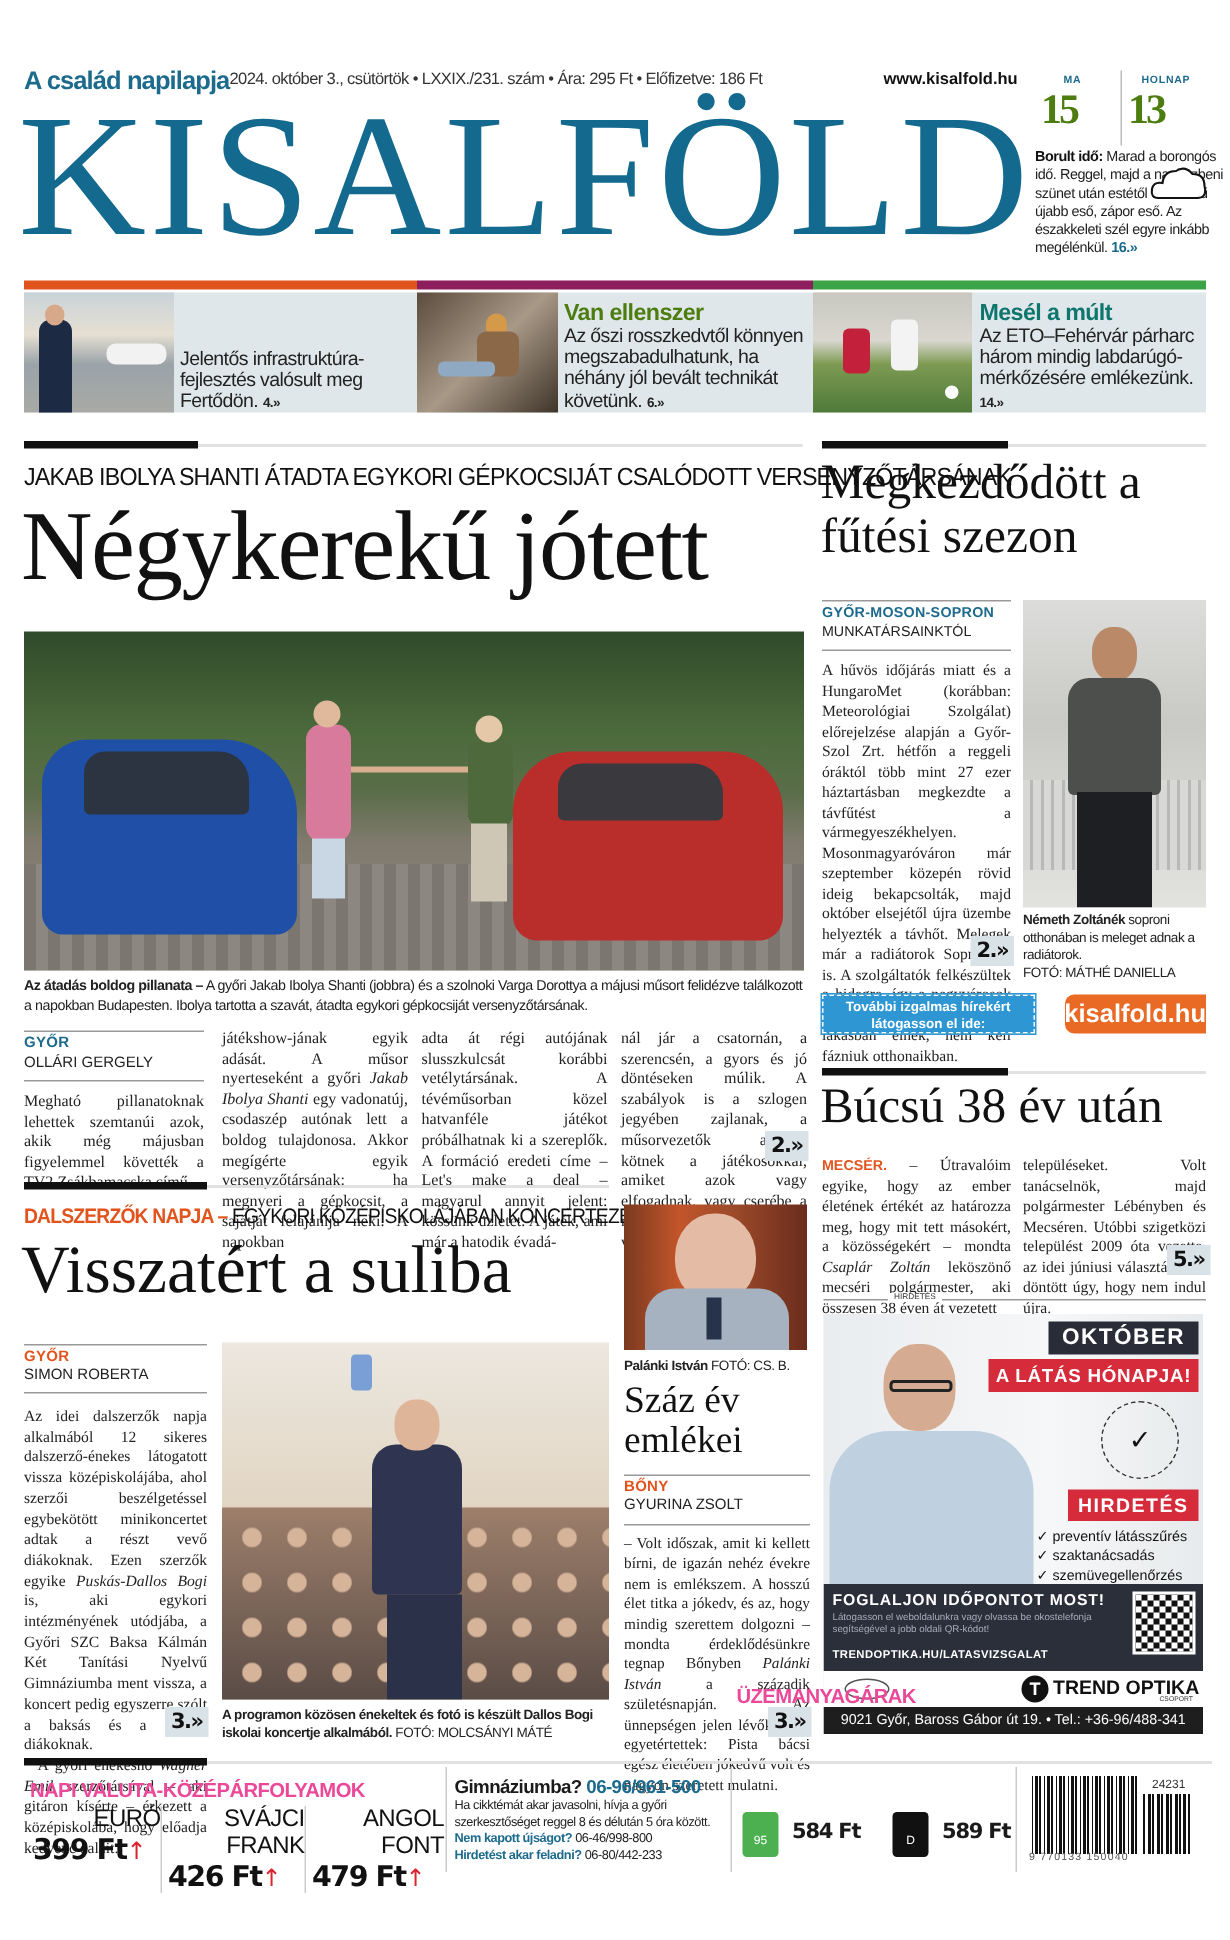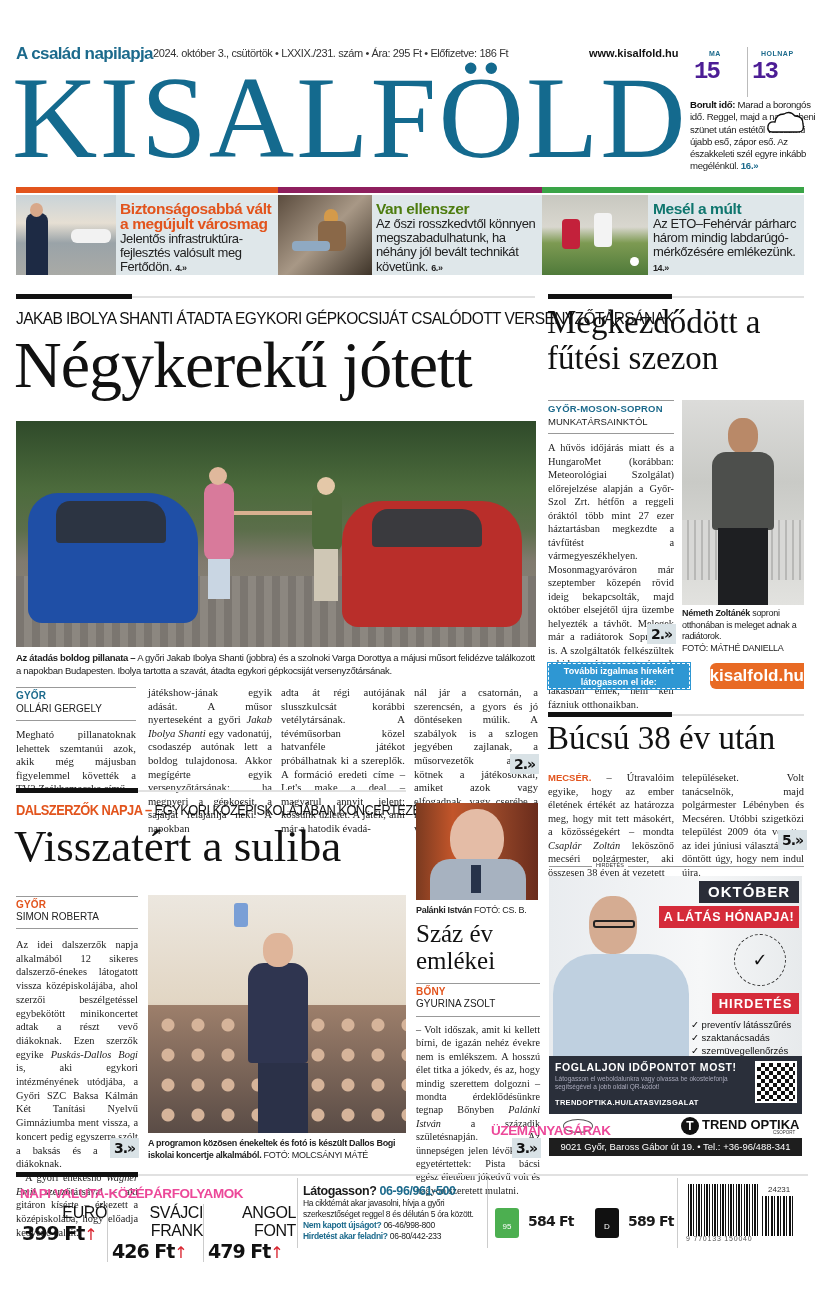--- a/index.html
+++ b/index.html
@@ -6,21 +6,21 @@
 body{width:820px;height:1293px;background:#fff;font-family:"Liberation Sans",sans-serif;color:#1a1a1a;position:relative;overflow:hidden}
 .abs{position:absolute}
 .blue{color:#1c6a8c}
 .orange{color:#e2541d}
 
 .tagline{left:16px;top:44px;font-size:17px;font-weight:bold;color:#1c6a8c;letter-spacing:-0.6px}
 .dateline{left:153px;top:47px;font-size:11px;color:#333;letter-spacing:-0.4px}
 .web{left:589px;top:47px;font-size:11px;font-weight:bold;color:#111}
 .logo{left:12px;top:60px;font-family:"Liberation Serif",serif;font-size:116px;color:#146a8e;letter-spacing:2px;line-height:1;transform:scaleX(1.02);transform-origin:left}
 .wx-lbl{font-size:7px;font-weight:bold;color:#1c6a8c;letter-spacing:0.5px}
-.wx-num{font-size:24px;font-weight:900;color:#4c1d95;line-height:1;font-family:Liberation Mono, monospace;letter-spacing:-2px}
+.wx-num{font-size:28px;font-weight:900;color:#4d7c0f;line-height:1;font-family:Liberation Serif, serif;letter-spacing:-2px}
 .wx-div{left:747px;top:47px;width:1px;height:50px;background:#bbb}
 .wx-text{left:690px;top:99px;width:130px;font-size:9.6px;line-height:12.3px;color:#222;letter-spacing:-0.3px}
 .wx-text b{color:#111}
 .ref{color:#1c6a8c;font-weight:bold}
 
 .band{top:187px;height:6px}
 .teaser{top:195px;height:80px;background:#dfe7ea}
 .teaser .img{position:absolute;left:0;top:0;height:80px}
 .teaser .tt{position:absolute;font-weight:bold;font-size:15.5px;line-height:15px;letter-spacing:-0.4px}
 .teaser .tb{position:absolute;font-size:13px;line-height:14.2px;color:#222;letter-spacing:-0.4px}
@@ -71,21 +71,20 @@
 <div class="abs band" style="left:16px;width:262px;background:#e2541d"></div>
 <div class="abs band" style="left:278px;width:264px;background:#8e1f5e"></div>
 <div class="abs band" style="left:542px;width:262px;background:#3aa447"></div>
 
 <div class="abs teaser" style="left:16px;width:262px">
   <div class="img" style="width:100px;background:linear-gradient(180deg,#c9d3d8 0%,#e6dfd3 35%,#9aa3a8 60%,#a9aaa6 100%)">
     <div style="position:absolute;left:10px;top:18px;width:22px;height:62px;background:#1d2a44;border-radius:8px 8px 0 0"></div>
     <div style="position:absolute;left:14px;top:8px;width:13px;height:14px;background:#d8a88a;border-radius:50%"></div>
     <div style="position:absolute;left:55px;top:34px;width:40px;height:14px;background:#f2f2f2;border-radius:6px"></div>
   </div>
-  <div class="tt" style="left:104px;top:6px;color:#e2541d">Biztonságosabbá vált a megújult városmag</div>
   <div class="tb" style="left:104px;top:37px;width:156px"><span>Jelentős infrastruktúra-fejlesztés valósult meg Fertődön.</span> <span class="pg">4.»</span></div>
 </div>
 
 <div class="abs teaser" style="left:278px;width:264px">
   <div class="img" style="width:94px;background:linear-gradient(135deg,#5b4c3e,#a89886 50%,#3e3429)">
     <div style="position:absolute;left:46px;top:14px;width:14px;height:14px;background:#d49a4a;border-radius:50% 50% 30% 30%"></div>
     <div style="position:absolute;left:40px;top:26px;width:28px;height:30px;background:#8a6848;border-radius:6px"></div>
     <div style="position:absolute;left:14px;top:46px;width:38px;height:10px;background:#8fa9c2;border-radius:4px"></div>
   </div>
   <div class="tt" style="left:98px;top:6px;color:#4d7c0f">Van ellenszer</div>
@@ -242,21 +241,21 @@
     <div class="cur-val" style="padding-left:4px"><span>426 Ft</span><span class="arrow">↑</span></div>
   </div>
   <div style="width:92px">
     <div class="cur-lbl">ANGOL FONT</div>
     <div class="cur-val" style="padding-left:4px"><span>479 Ft</span><span class="arrow">↑</span></div>
   </div>
 </div>
 <div class="abs" style="left:297px;top:1178px;width:1px;height:70px;background:#ccc"></div>
 
 <div class="abs" style="left:303px;top:1184px;width:180px">
-  <div style="font-size:12.5px;font-weight:bold;letter-spacing:-0.4px"><span>Látogasson?</span> <span class="blue">06-96/961-500</span></div>
+  <div style="font-size:12.5px;font-weight:bold;letter-spacing:-0.4px"><span>Gimnáziumba?</span> <span class="blue">06-96/961-500</span></div>
   <div style="font-size:8.5px;line-height:11px;color:#222;letter-spacing:-0.3px">Ha cikktémát akar javasolni, hívja a győri szerkesztőséget reggel 8 és délután 5 óra között.</div>
   <div style="font-size:8.5px;line-height:11px;letter-spacing:-0.3px"><b class="blue">Nem kapott újságot?</b> <span>06-46/998-800</span></div>
   <div style="font-size:8.5px;line-height:11px;letter-spacing:-0.3px"><b class="blue">Hirdetést akar feladni?</b> <span>06-80/442-233</span></div>
 </div>
 <div class="abs" style="left:487px;top:1178px;width:1px;height:70px;background:#ccc"></div>
 
 <div class="abs bot-title" style="left:491px;top:1123px">ÜZEMANYAGÁRAK</div>
 <div class="abs" style="left:495px;top:1208px;width:24px;height:30px;background:#4caf50;border-radius:3px;color:#fff;font-size:8px;text-align:center;padding-top:14px">95</div>
 <div class="abs" style="left:528px;top:1213px;font-size:14px;font-weight:900;font-family:'DejaVu Sans',sans-serif;letter-spacing:-0.8px">584 Ft</div>
 <div class="abs" style="left:595px;top:1208px;width:24px;height:30px;background:#111;border-radius:3px;color:#fff;font-size:8px;text-align:center;padding-top:14px">D</div>

